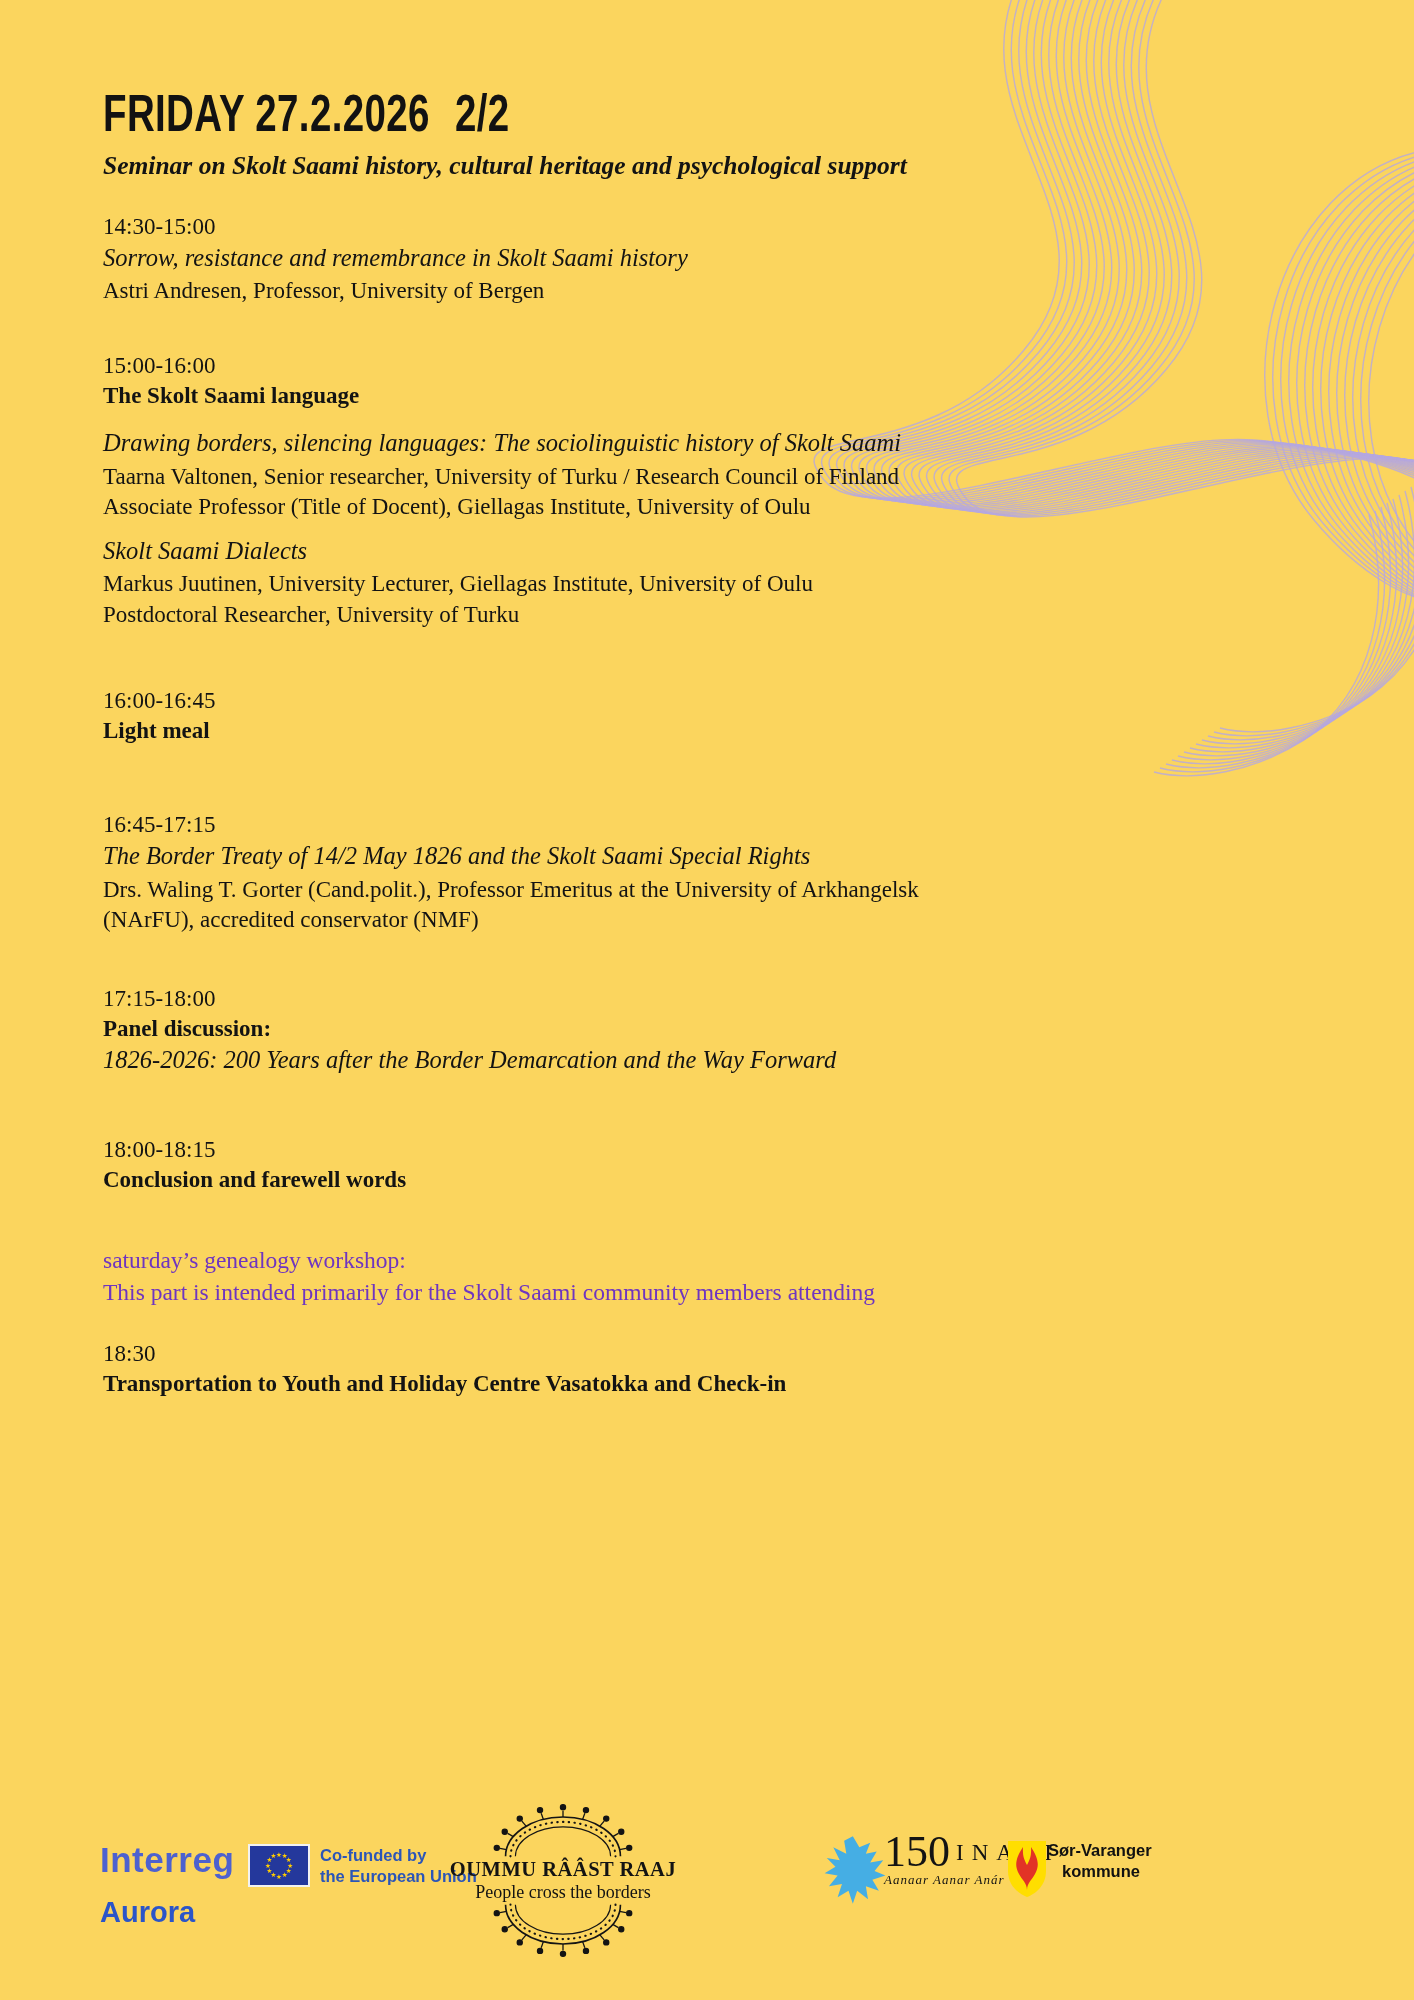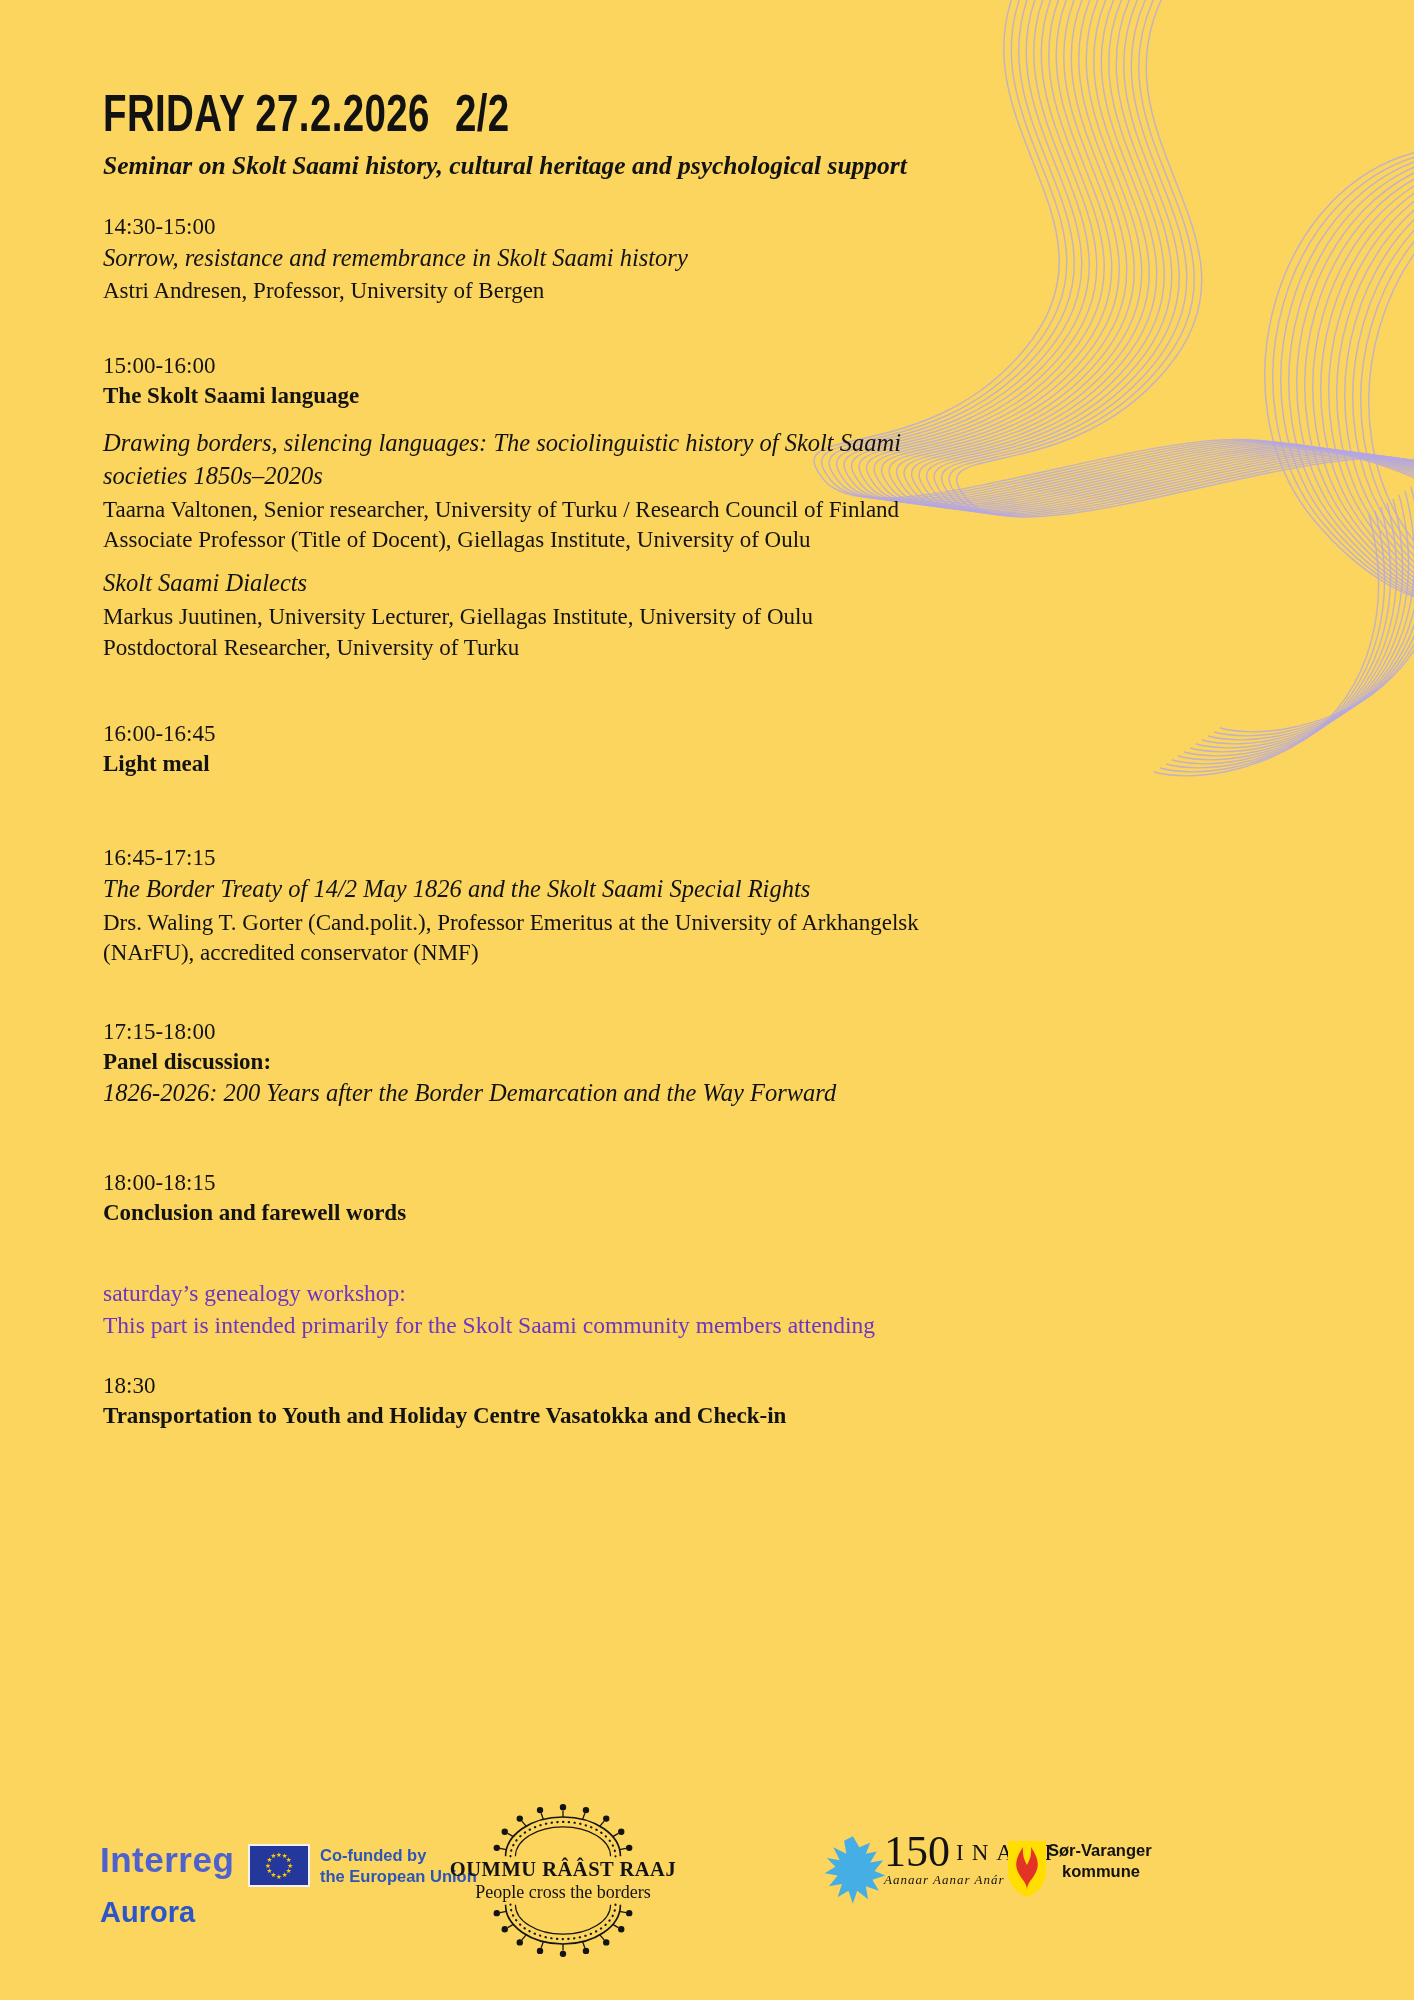--- a/index.html
+++ b/index.html
@@ -149,21 +149,20 @@
     <div class="speaker gap2">Astri Andresen, Professor, University of Bergen</div>
   </div>
 
   <div class="block mt-b2">
     <div class="time">15:00-16:00</div>
     <div class="h-bold">The Skolt Saami language</div>
   </div>
 
   <div class="block mt-sub">
     <div class="t-italic">Drawing borders, silencing languages: The sociolinguistic history of Skolt Saami</div>
-    <div class="t-italic">societies 1850s–2020s</div>
     <div class="speaker gap2">Taarna Valtonen, Senior researcher, University of Turku / Research Council of Finland</div>
     <div class="speaker">Associate Professor (Title of Docent), Giellagas Institute, University of Oulu</div>
   </div>
 
   <div class="block mt-sub2">
     <div class="t-italic">Skolt Saami Dialects</div>
     <div class="speaker gap2">Markus Juutinen, University Lecturer, Giellagas Institute, University of Oulu</div>
     <div class="speaker">Postdoctoral Researcher, University of Turku</div>
   </div>
 

